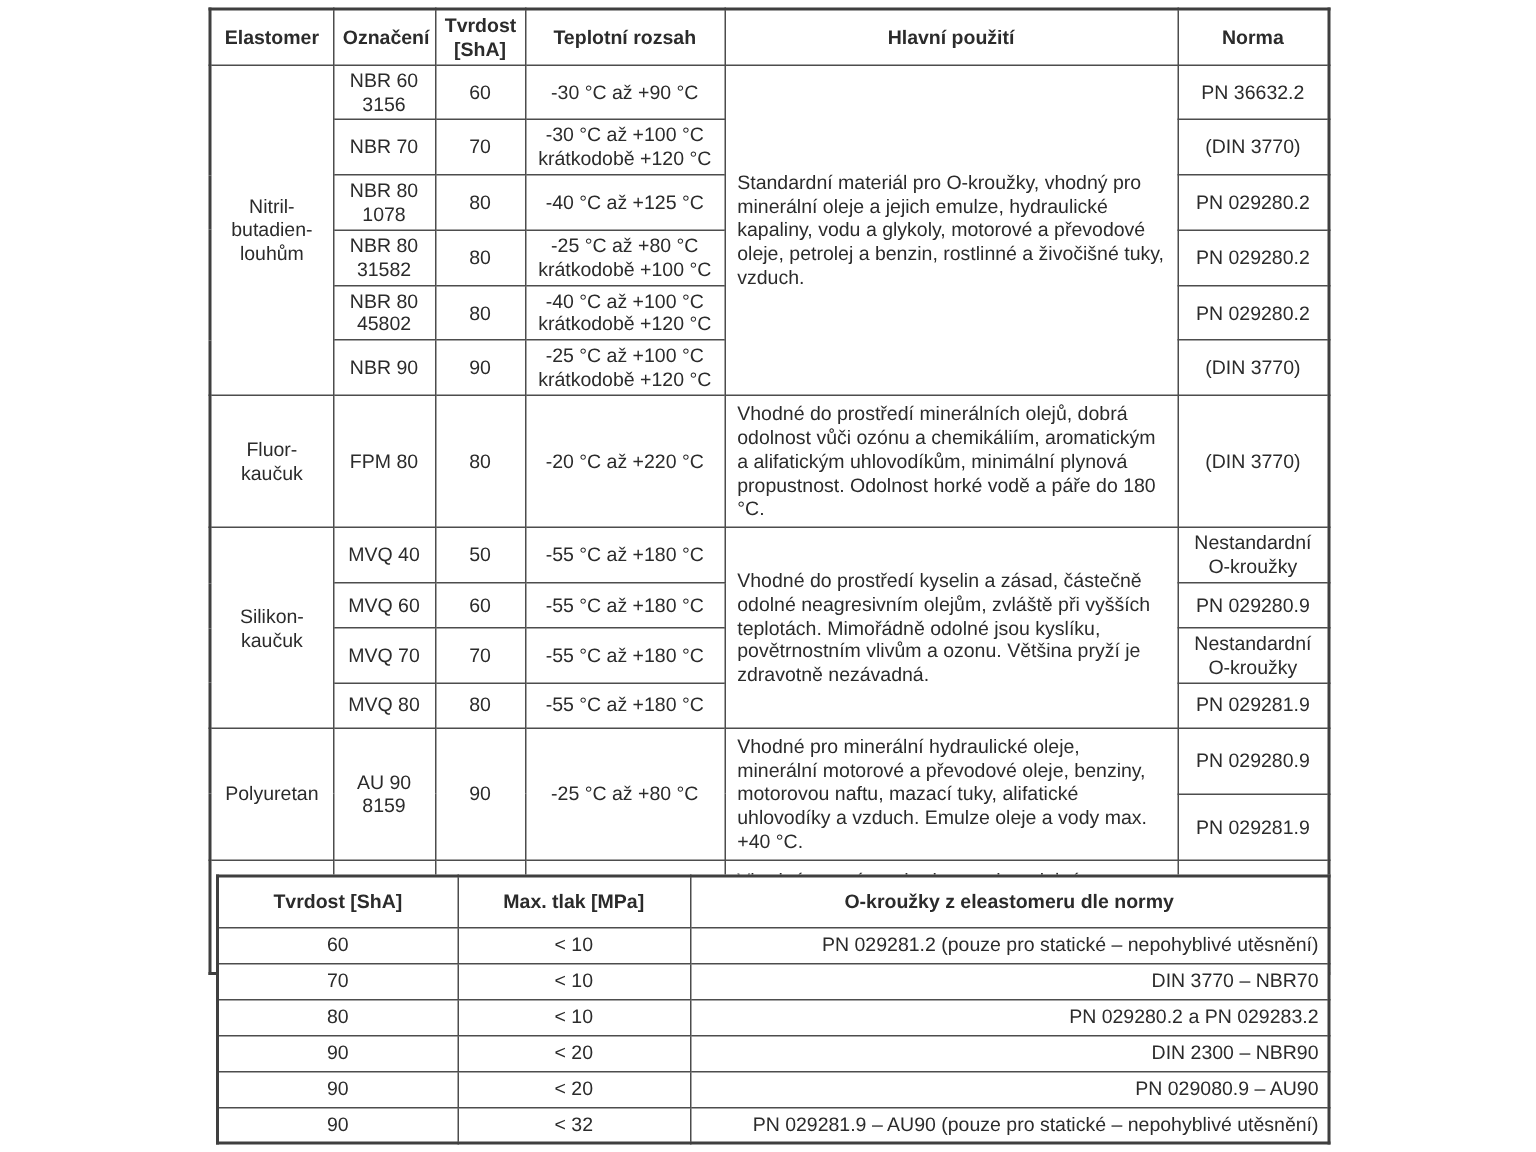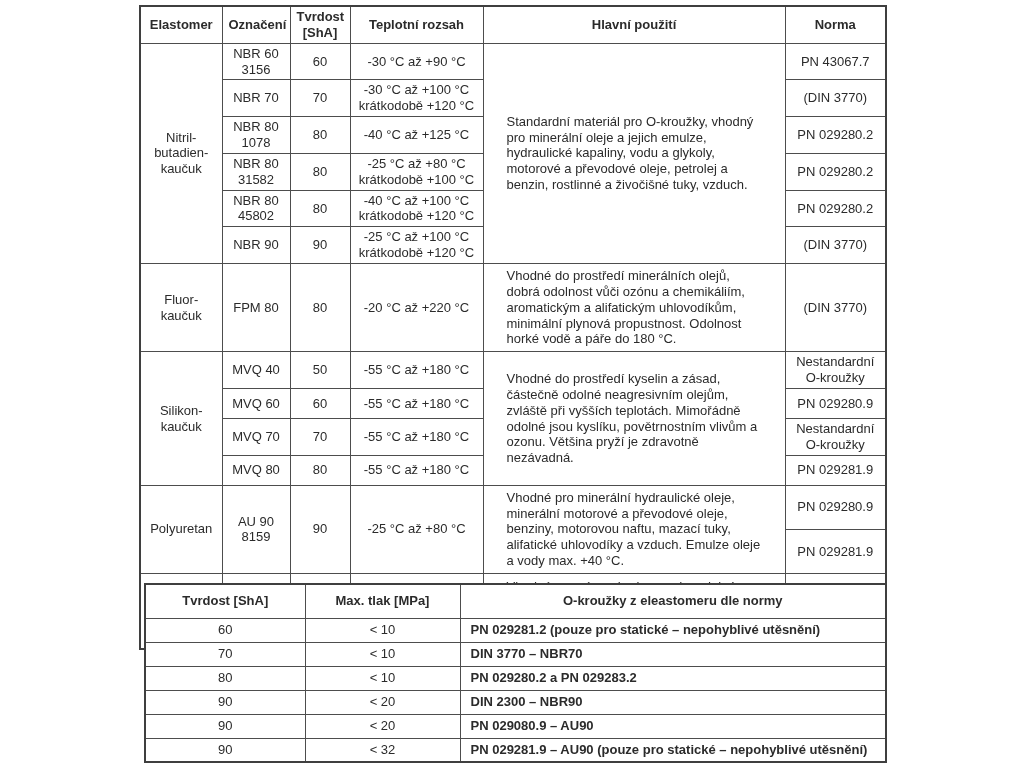--- a/index.html
+++ b/index.html
@@ -27,23 +27,23 @@
     border: 1px solid #4d4d4d;
     padding: 2px 6px;
     vertical-align: middle;
     text-align: center;
     overflow: hidden;
   }
   th { font-weight: bold; }
   .pre { white-space: pre-line; }
   .usage {
     text-align: left;
-    padding: 4px 23px;
-  }
-  .left { text-align: left; padding-left: 10px; font-weight: bold; }
+    padding: 4px 8px;
+  }
+  .left { text-align: right; padding-left: 10px; }
 </style>
 </head>
 <body>
 
 <div class="page">
 
   <table class="t1">
     <colgroup>
       <col style="width:82px">
         <col style="width:68px">
@@ -60,27 +60,27 @@
       <th class="pre">Tvrdost
 [ShA]</th>
       <th>Teplotní rozsah</th>
       <th>Hlavní použití</th>
       <th>Norma</th>
     </tr>
 
     <tr style="height:33px">
       <td rowspan="6" class="pre">Nitril-
 butadien-
-kaučuk</td>
+louhům</td>
       <td class="pre">NBR 60
 3156</td>
       <td>60</td>
       <td class="pre">-30 °C až +90 °C</td>
       <td rowspan="6" class="usage">Standardní materiál pro O-kroužky, vhodný pro minerální oleje a jejich emulze, hydraulické kapaliny, vodu a glykoly, motorové a převodové oleje, petrolej a benzin, rostlinné a živočišné tuky, vzduch.</td>
-      <td class="pre">PN 43067.7</td>
+      <td class="pre">PN 36632.2</td>
     </tr>
     <tr style="height:30px">
       <td class="pre">NBR 70</td>
       <td>70</td>
       <td class="pre">-30 °C až +100 °C
 krátkodobě +120 °C</td>
       <td class="pre">(DIN 3770)</td>
     </tr>
     <tr style="height:30px">
       <td class="pre">NBR 80

